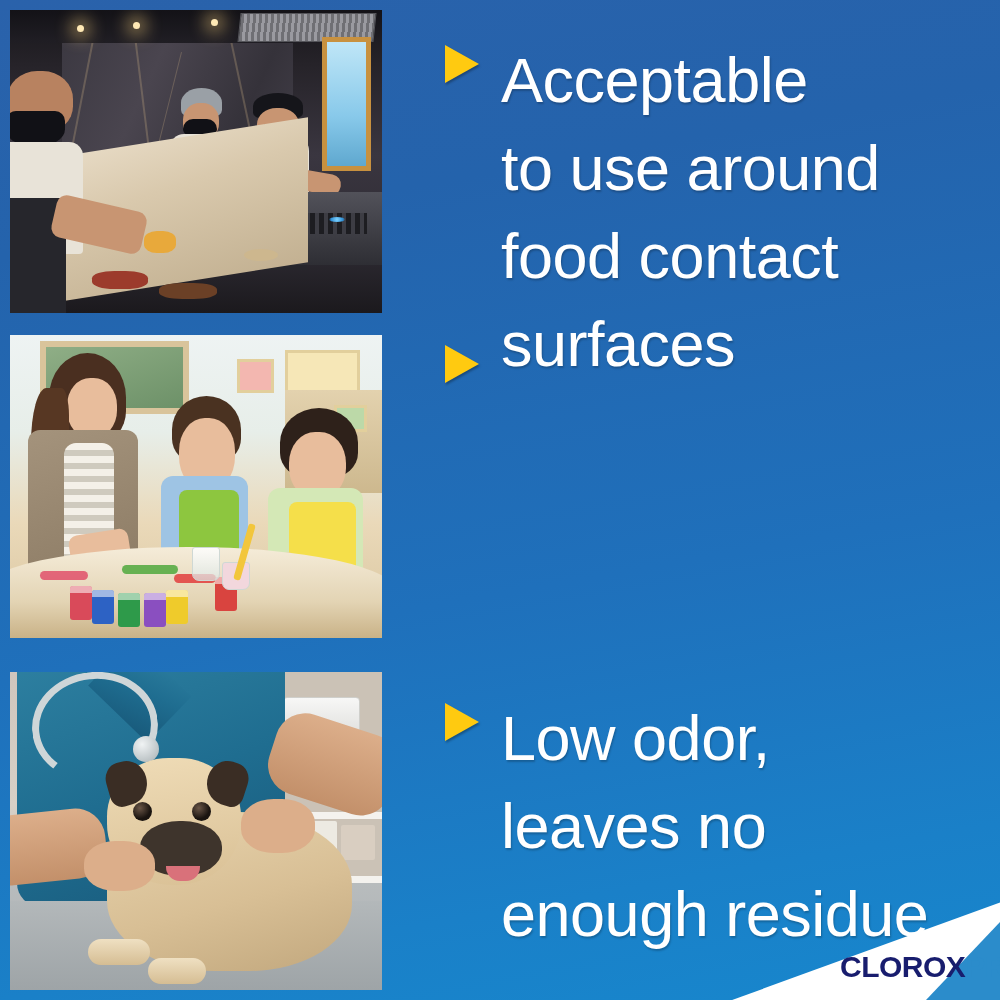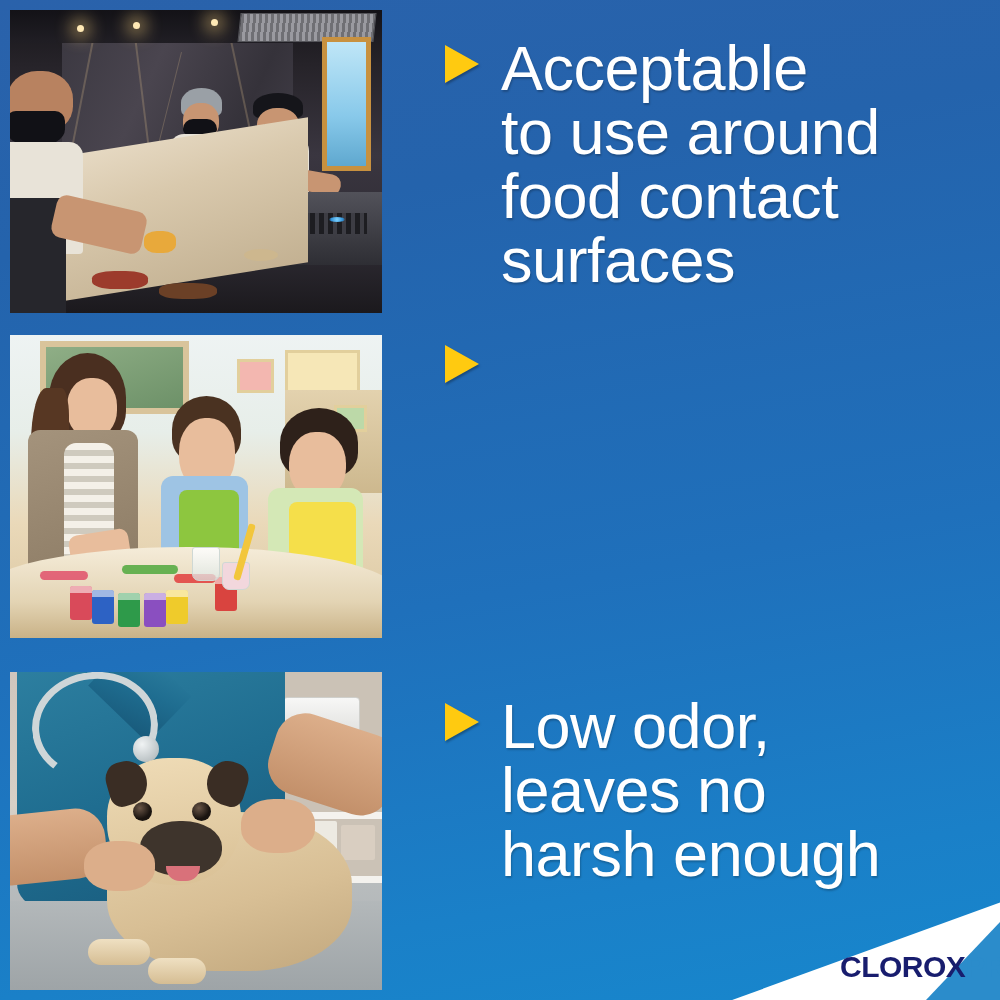--- a/index.html
+++ b/index.html
@@ -116,21 +116,21 @@
     border-top:19px solid transparent;
     border-bottom:19px solid transparent;
     border-left:34px solid #ffca10;
     margin-top:9px;margin-left:5px;
     filter:drop-shadow(1px 2px 1px rgba(0,0,0,.30));
   }
   .btext{
     margin-left:22px;
     color:#ffffff;
     font-size:63px;
-    line-height:64px;
+    line-height:88px;
     font-weight:400;
     letter-spacing:-0.5px;
     white-space:pre-line;
     text-shadow:1px 2px 2px rgba(0,0,0,.22);
   }
   #b1{top:36px;}
   #b2{top:336px;}
   #b3{top:694px;}
 
   
@@ -322,21 +322,21 @@
     </div>
 
     <div class="bullet" id="b2">
       <span class="tri"></span>
     </div>
 
     <div class="bullet" id="b3">
       <span class="tri"></span>
       <span class="btext">Low odor,
 leaves no
-harsh enough</span>
+enough residue</span>
     </div>
   </div>
 
   <div class="band">
     <div class="band-white"></div>
     <div class="band-wedge"></div>
   </div>
 
   <div class="logo">
     <span class="c1">CLOROX</span><span class="c2">PR</span>

